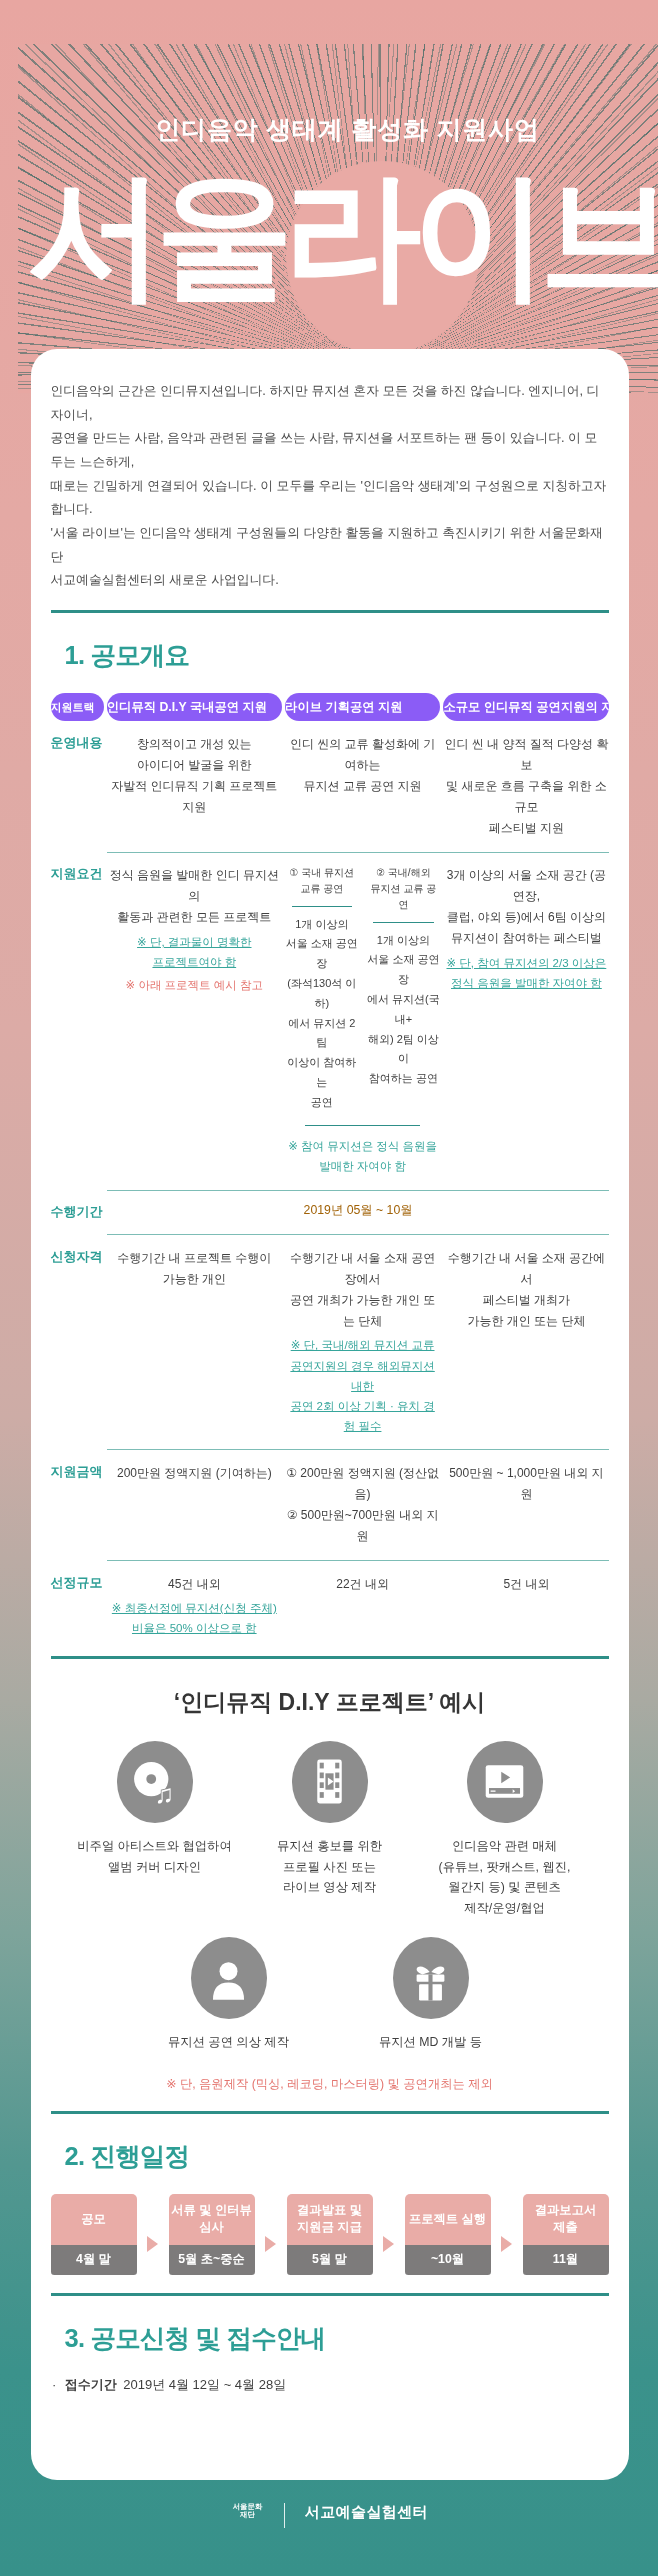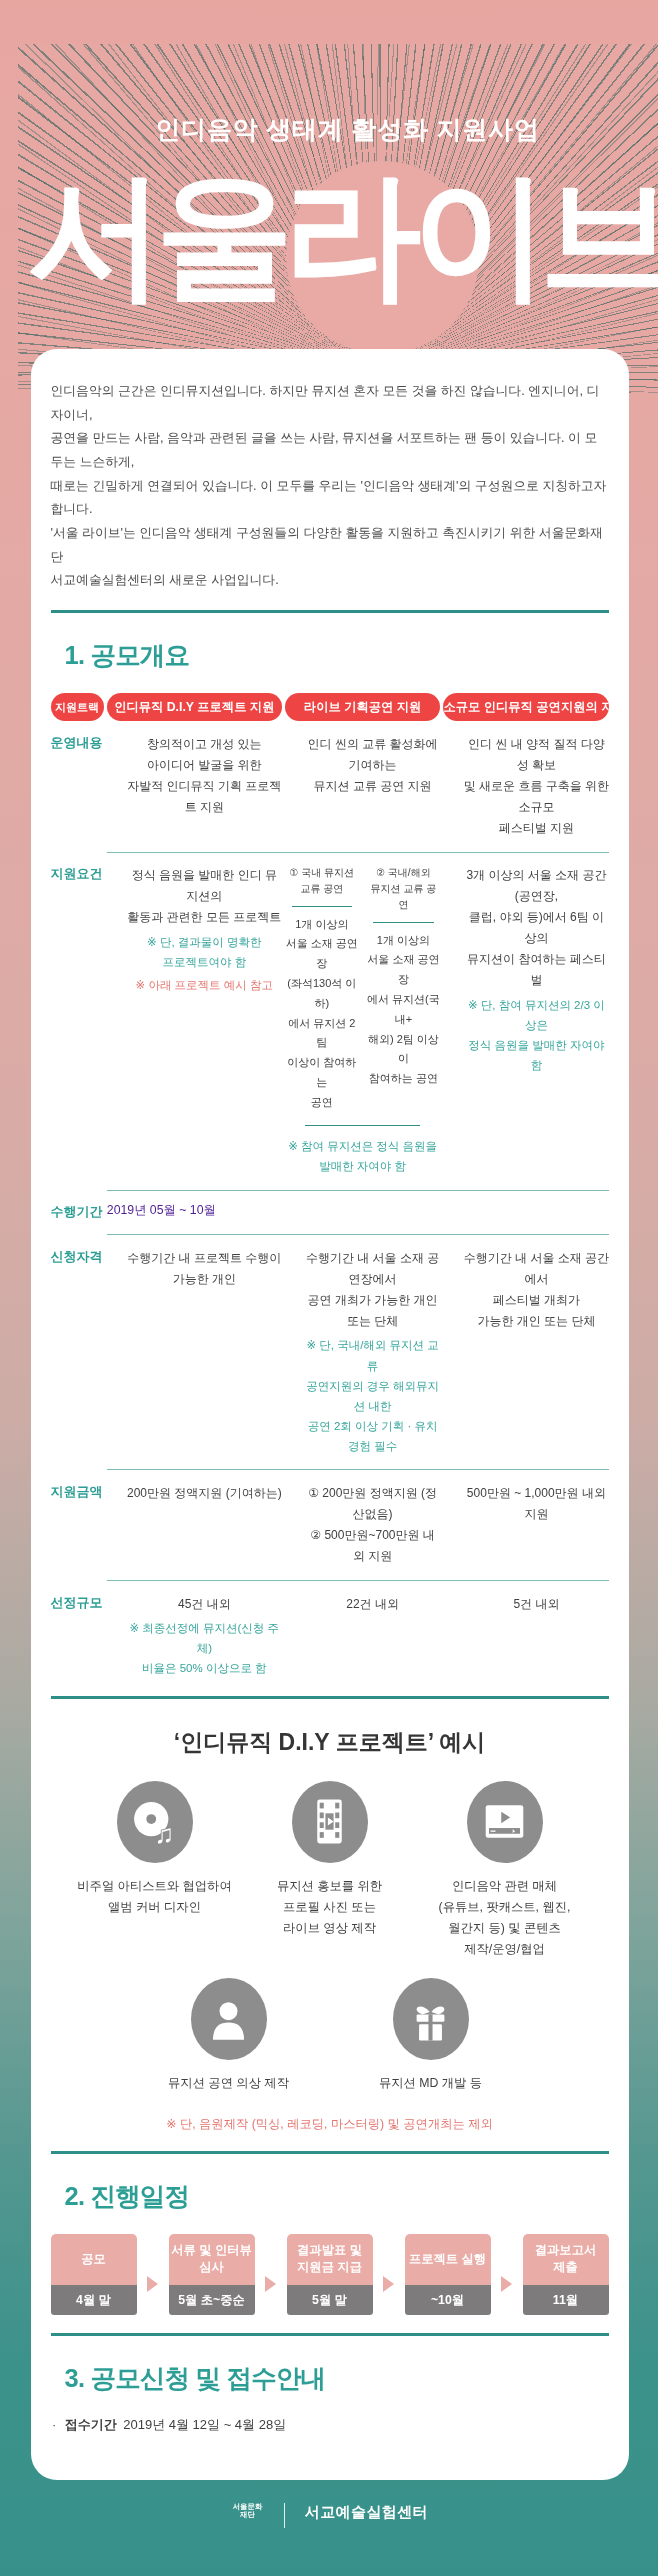--- a/index.html
+++ b/index.html
@@ -26,36 +26,36 @@
     color:#fff;font-size:138px;line-height:1.25;font-weight:900;letter-spacing:-10px;white-space:nowrap;}
   
   .card{position:absolute;left:30.5px;top:349px;width:598px;height:2131px;background:#fff;
     border-radius:26px;padding:30px 20px 25px 20px;overflow:hidden;}
   .pre{white-space:pre-line;}
   .intro{color:#4a4a4a;font-size:12.8px;line-height:1.85;margin:0 0 15px 0;}
   .sec-divider{height:2.5px;background:#2e8f88;border:none;margin:18px 0 0 0;}
   .sec-heading{color:#2d9e95;font-size:25.5px;font-weight:900;margin:25px 0 20px 14px;letter-spacing:-0.8px;}
   
   .ov-table{display:grid;grid-template-columns:53px 175px 155px 166px;column-gap:3.3px;align-items:start;}
-  .pill{background:#ef4444;color:#fff;font-weight:800;text-align:center;border-radius:15px;
+  .pill{background:#8b5cf6;color:#fff;font-weight:800;border-radius:15px;
     height:28px;line-height:28px;font-size:12.3px;overflow:hidden;white-space:nowrap;}
   .pill.small{font-size:11px;}
   .trow-label{color:#2d9e95;font-weight:800;font-size:13px;padding-top:13px;}
-  .tcell{color:#404040;font-size:12px;line-height:1.75;text-align:center;padding-top:13px;margin-left:20px;}
-  .tnote-teal{color:#36a59b;font-size:11.5px;line-height:1.75;text-align:center;margin-top:3.3px;}
+  .tcell{color:#404040;font-size:12px;line-height:1.75;text-align:center;padding-top:13px;}
+  .tnote-teal{color:#36a59b;font-size:11.5px;line-height:1.75;text-align:center;margin-top:3.3px;text-decoration:underline;}
   .tnote-red{color:#e4756f;font-size:11.5px;line-height:1.75;text-align:center;margin-top:3.3px;}
   .row-divider{grid-column:2 / -1;height:0.8px;background:#7dbdb6;margin:13px 0 0 0;}
   .subcols{display:grid;grid-template-columns:1fr 1fr;column-gap:8.2px;padding-top:13px;}
   .subhead{color:#404040;font-size:10px;line-height:1.6;text-align:center;}
   .subdiv{height:0.8px;background:#2e8f88;margin:8.2px 6.6px;}
   .subbody{color:#404040;font-size:11px;line-height:1.8;text-align:center;}
   .subnote{color:#36a59b;font-size:11px;line-height:1.8;text-align:center;}
   .shared-div{height:0.8px;background:#2e8f88;margin:13px 20px 10px 20px;}
   .shared-note{color:#36a59b;font-size:11.5px;line-height:1.75;text-align:center;}
-  .period-cell{grid-column:2 / -1;text-align:left;color:#4c1d95;font-size:12.3px;padding-top:11.5px;}
+  .period-cell{grid-column:2 / -1;text-align:center;color:#a16207;font-size:12.3px;padding-top:11.5px;}
   
   .ex-title{text-align:center;color:#353535;font-size:23px;font-weight:800;margin:28px 0 23px 0;}
   .ex-row{display:flex;justify-content:center;gap:0;}
   .ex-item{width:175px;display:flex;flex-direction:column;align-items:center;}
   .ex-item.wide{width:181px;}
   .icon-blob{width:76px;height:82px;border-radius:50%;background:#8d8d8d;
     display:flex;align-items:center;justify-content:center;flex:none;}
   .ex-label{margin-top:13px;color:#3f3f3f;font-size:12.3px;line-height:1.7;text-align:center;}
   .ex-note{margin-top:23px;text-align:center;color:#e4756f;font-size:12.3px;}
   
@@ -94,21 +94,21 @@
 공연을 만드는 사람, 음악과 관련된 글을 쓰는 사람, 뮤지션을 서포트하는 팬 등이 있습니다. 이 모두는 느슨하게,
 때로는 긴밀하게 연결되어 있습니다. 이 모두를  우리는 '인디음악 생태계'의 구성원으로 지칭하고자합니다.
 '서울 라이브'는 인디음악 생태계 구성원들의 다양한 활동을  지원하고 촉진시키기 위한  서울문화재단
 서교예술실험센터의 새로운 사업입니다.</p>
 
     <div class="sec-divider"></div>
     <div class="sec-heading">1. 공모개요</div>
 
     <div class="ov-table">
       <div class="pill small">지원트랙</div>
-      <div class="pill">인디뮤직 D.I.Y 프로젝트 지원</div>
+      <div class="pill">인디뮤직 D.I.Y 국내공연 지원</div>
       <div class="pill">라이브 기획공연 지원</div>
       <div class="pill">소규모 인디뮤직 공연지원의 지원</div>
 
       <div class="trow-label">운영내용</div>
       <div class="tcell pre">창의적이고 개성 있는
 아이디어 발굴을 위한
 자발적 인디뮤직 기획 프로젝트 지원</div>
       <div class="tcell pre">인디 씬의 교류 활성화에 기여하는
 뮤지션 교류 공연 지원</div>
       <div class="tcell pre">인디 씬 내 양적 질적 다양성 확보

